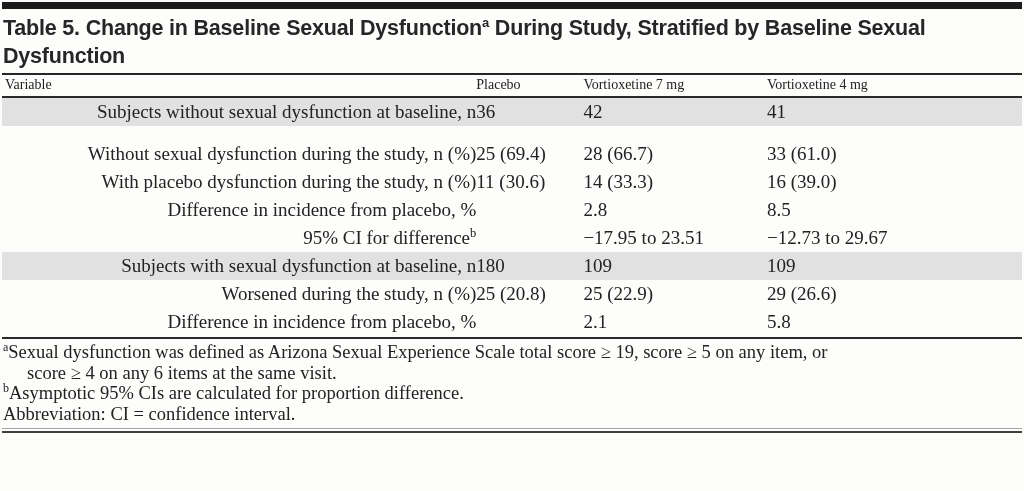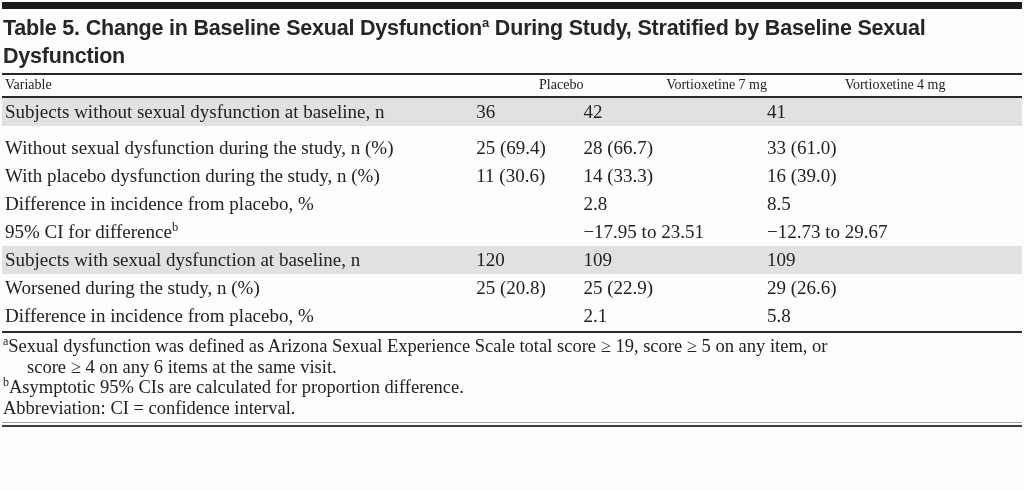--- a/index.html
+++ b/index.html
@@ -17,26 +17,26 @@
   }
   .title sup { font-size:13px; line-height:0; }
   .title-rule { height:2px; background:#262626; }
 
   table { width:100%; border-collapse:collapse; table-layout:fixed; font-size:19px; color:#222; }
   col.c-var { width:46.5%; } col.c-pbo { width:10.5%; }
   col.c-v10 { width:18%; }  col.c-v15 { width:17.5%; } col.c-sp { width:7.5%; }
   thead th { font-weight:normal; font-size:14px; padding:2px 0 3px; }
   thead tr { border-bottom:2px solid #2b2b2b; }
   th.var { text-align:left; padding-left:3px; }
-  th.num { text-align:right;margin-top:40px; }
+  th.num { text-align:left;margin-top:40px; }
   tbody td { height:28px; line-height:28px; padding:0; white-space:nowrap; overflow:hidden; }
-  td.lbl { text-align:left; padding-left:3px; }
+  td.lbl { text-align:right; padding-left:3px; }
   td.val { }
   tr.section td { background:#e1e1e1; }
-  tr.gap td { padding-top:8px; }
+  tr.gap td { padding-top:14px; }
   tbody sup { font-size:12.5px; line-height:0; }
 
   .foot-rule { height:2px; background:#2b2b2b; margin-top:1px; }
   .footnotes { font-size:18.5px; line-height:20.5px; padding:3px 2px 0 1px; color:#222; }
   .fn-line sup { font-size:12px; line-height:0; }
   .fn-line.indent { padding-left:24px; }
   .bottom-rule { margin-top:4px; height:2px; border-top:1px solid #a3a3a3; border-bottom:2px solid #3f3f3f; }
 </style>
 </head>
 <body>
@@ -97,21 +97,21 @@
       </tr>
       <tr>
         <td class="lbl"><span>95% CI for difference</span><sup>b</sup></td>
         <td class="val"></td>
         <td class="val">−17.95 to 23.51</td>
         <td class="val">−12.73 to 29.67</td>
         <td></td>
       </tr>
       <tr class="section">
         <td class="lbl"><span>Subjects with sexual dysfunction at baseline, n</span><sup></sup></td>
-        <td class="val">120</td>
+        <td class="val">180</td>
         <td class="val">109</td>
         <td class="val">109</td>
         <td></td>
       </tr>
       <tr>
         <td class="lbl"><span>Worsened during the study, n (%)</span><sup></sup></td>
         <td class="val">25 (20.8)</td>
         <td class="val">25 (22.9)</td>
         <td class="val">29 (26.6)</td>
         <td></td>

